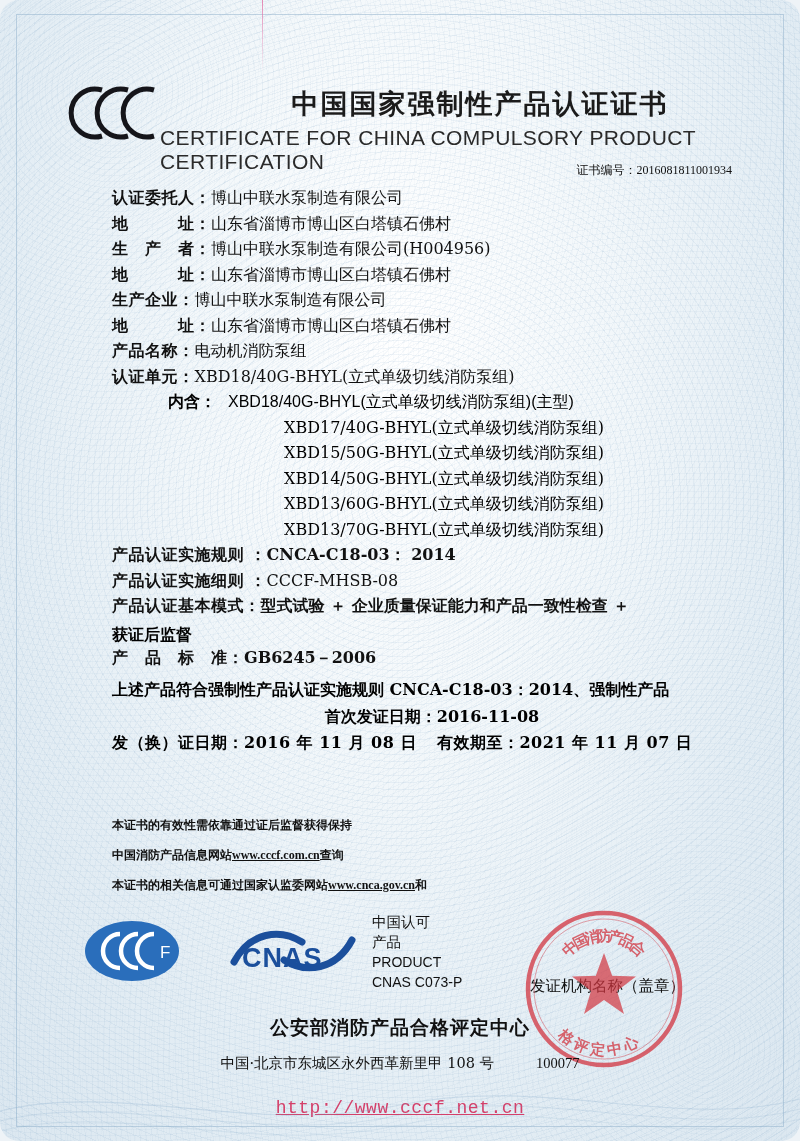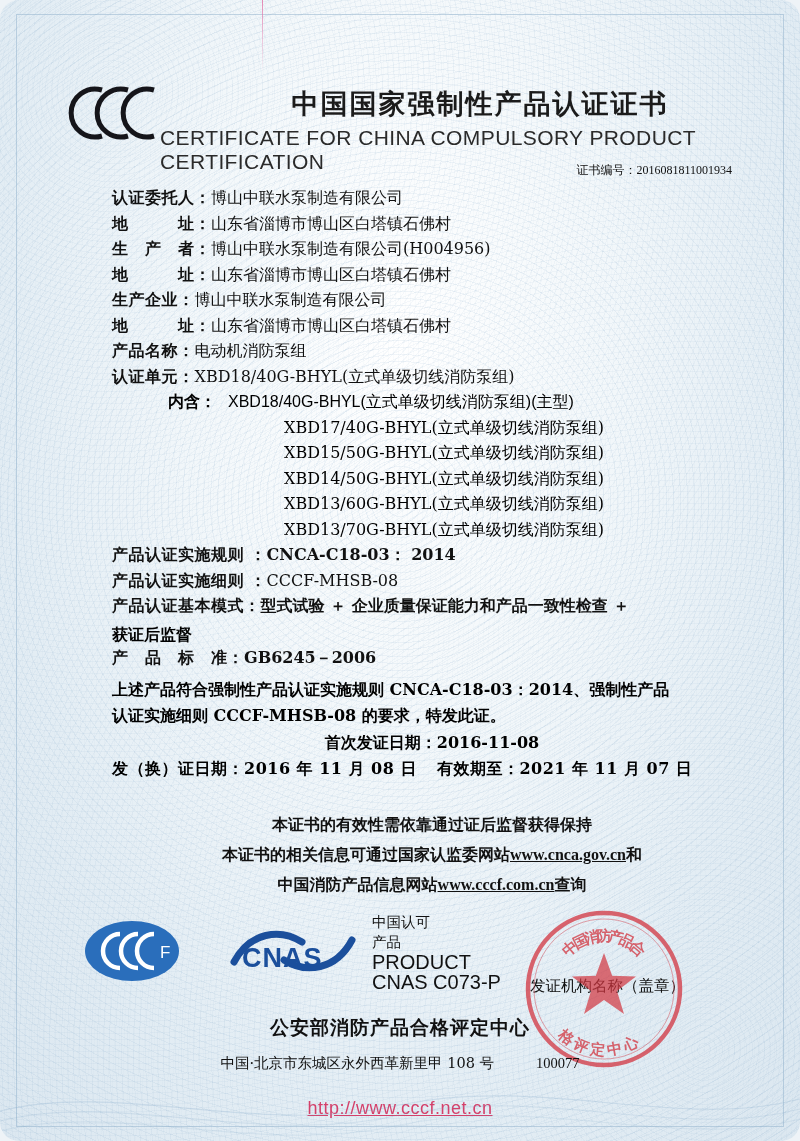--- a/index.html
+++ b/index.html
@@ -163,23 +163,23 @@
     min-height: 26px;
     letter-spacing: 0.5px;
   }
 
   
   .notes {
     position: absolute;
     left: 112px;
     top: 810px;
     width: 640px;
-    text-align: center;
-    font-family: "DejaVu Serif", serif;
-    font-size: 16px;
+    text-align: left;
+    font-family: "DejaVu Serif", serif;
+    font-size: 12px;
     font-weight: bold;
     line-height: 30px;
     color: #111;
   }
   .notes .u {
     text-decoration: underline;
     font-family: "Liberation Serif", serif;
     font-weight: bold;
   }
 
@@ -200,21 +200,21 @@
   }
   .cnas-text {
     position: absolute;
     left: 372px;
     top: 912px;
     font-family: "DejaVu Serif", serif;
     font-size: 14.5px;
     line-height: 20px;
     color: #111;
   }
-  .cnas-text .en { font-family: "Liberation Sans", sans-serif; font-size: 20px; }
+  .cnas-text .en { font-family: "Liberation Sans", sans-serif; font-size: 14px; }
 
   .issuer {
     position: absolute;
     left: 520;
     left: 530px;
     top: 976px;
     font-family: "DejaVu Serif", serif;
     font-size: 15.5px;
     color: #111;
     white-space: nowrap;
@@ -250,21 +250,21 @@
     font-family: "DejaVu Serif", serif;
     font-size: 14.5px;
     color: #111;
   }
   .addr-line .zip { margin-left: 42px; font-family: "Liberation Serif", serif; }
   .url-bottom {
     position: absolute;
     left: 0; right: 0;
     top: 1098px;
     text-align: center;
-    font-family: Liberation Sans, sans-serif;
+    font-family: Liberation Mono, monospace;
     font-size: 18px;
     color: #d4406a;
     text-decoration: underline;
     letter-spacing: 0.5px;
   }
   .wave {
     position: absolute;
     left: 0; right: 0; bottom: 0; height: 70px;
     pointer-events: none;
     opacity: 0.5;
@@ -362,38 +362,37 @@
       <span class="val" style="font-weight:bold">型式试验 ＋ 企业质量保证能力和产品一致性检查 ＋</span>
     </div>
     <div class="statement" style="padding-left:0">获证后监督</div>
 
     <div class="row bold-row">
       <span class="lbl">产　品　标　准：</span>
       <span class="val" style="font-weight:bold">GB6245－2006</span>
     </div>
 
     <div class="statement" style="margin-top:4px">上述产品符合强制性产品认证实施规则 CNCA-C18-03：2014、强制性产品</div>
-    <div class="statement">认证实施细则 CCCF-MHSB-08 的要求，特发此证。</div>
 
     <div class="center-row" style="margin-top:4px">
       <span>首次发证日期：</span><span>2016-11-08</span>
     </div>
 
     <div class="date-row">
       <span>发（换）证日期：</span><span>2016 年 11 月 08 日</span><span style="display:inline-block;width:20px"></span><span>有效期至：</span><span>2021 年 11 月 07 日</span>
     </div>
   </div>
 
   <div class="notes">
     <div>本证书的有效性需依靠通过证后监督获得保持</div>
     <div>
+      <span>中国消防产品信息网站</span><span class="u">www.cccf.com.cn</span><span>查询</span>
+    </div>
+    <div>
       <span>本证书的相关信息可通过国家认监委网站</span><span class="u">www.cnca.gov.cn</span><span>和</span>
-    </div>
-    <div>
-      <span>中国消防产品信息网站</span><span class="u">www.cccf.com.cn</span><span>查询</span>
     </div>
   </div>
 
   <div class="ccc-f">
     <svg width="96" height="62" viewBox="0 0 96 62">
       <ellipse cx="48" cy="31" rx="47" ry="30" fill="#2a6ebb"></ellipse>
       <g fill="none" stroke="#ffffff" stroke-width="4.5">
         <path d="M36 14 A17 17 0 1 0 36 48"></path>
         <path d="M54 14 A17 17 0 1 0 54 48"></path>
         <path d="M70 14 A17 17 0 1 0 70 48"></path>

